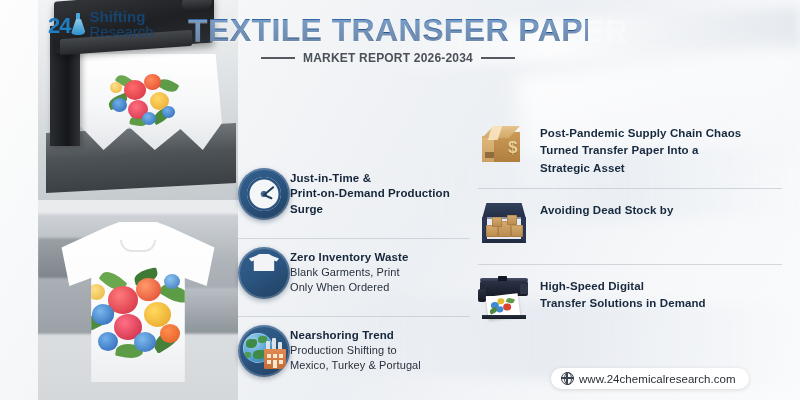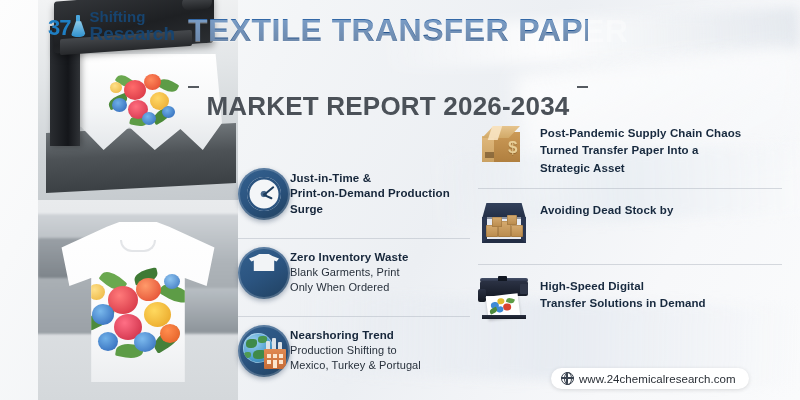--- a/index.html
+++ b/index.html
@@ -129,36 +129,36 @@
     background:#4aa6dd; border-radius:1px;
   }
   .flask-body {
     position:absolute; left:0; top:6px; width:16px; height:16px;
     background:linear-gradient(180deg,#8ecbe9,#2f90cd);
     clip-path:polygon(34% 0, 66% 0, 100% 100%, 0 100%);
     border-radius:0 0 6px 6px;
   }
   .logo-txt { display:flex; flex-direction:column; line-height:1.02; }
   .logo-l1 { font-size:15px; font-weight:bold; color:#17446f; }
-  .logo-l2 { font-size:19px; font-weight:bold; color:#17446f; }
+  .logo-l2 { font-size:15px; font-weight:normal; color:#17446f; }
 
   .title-block {
     position:absolute; left:188px; top:12px; width:400px; text-align:center;
   }
   .main-title {
     font-size:32px; font-weight:bold; letter-spacing:.4px;
     background:linear-gradient(180deg,#3b73b3 0%,#2a5b97 45%,#1b4273 100%);
     -webkit-background-clip:text; background-clip:text; color:transparent;
     text-shadow:0 1px 0 rgba(255,255,255,.35);
     white-space:nowrap;
   }
   .sub-row { display:flex; align-items:center; justify-content:center; gap:8px; margin-top:2px; }
   .sub-line { height:2px; width:34px; background:#555a60; }
   .sub-title {
-    font-size:26px; font-weight:bold; color:#4b5158; letter-spacing:.2px; white-space:nowrap;margin-top:40px;
+    font-size:12px; font-weight:bold; color:#4b5158; letter-spacing:.2px; white-space:nowrap;
   }
 
   
   .section-head { position:absolute; left:196px; top:100px; width:278px; text-align:center; }
   .sh-1 { font-size:13.5px; font-weight:bold; color:#1b4f8a; letter-spacing:.1px; }
   .sh-2 { font-size:11px; font-weight:bold; color:#2a5f96; margin-top:3px; letter-spacing:.2px; }
 
   
   .left-list { position:absolute; left:238px; top:160px; width:232px; }
   .lf-item { position:relative; display:flex; align-items:flex-start; height:78px; }
@@ -371,21 +371,21 @@
           <div class="petal" style="left:74px; top:54px; width:20px; height:19px; background:radial-gradient(circle at 38% 34%,#ff8d4e,#e05a22);"></div>
           <div class="petal" style="left:12px; top:62px; width:20px; height:19px; background:radial-gradient(circle at 38% 34%,#6fb0e8,#2a62b5);"></div>
           <div class="petal" style="left:2px;  top:14px; width:17px; height:16px; background:radial-gradient(circle at 38% 34%,#ffe08a,#eab33c);"></div>
           <div class="petal" style="left:78px; top:4px;  width:16px; height:15px; background:radial-gradient(circle at 38% 34%,#8ec4f0,#3a73bd);"></div>
         </div>
       </div>
     </div>
   </div>
 
   <div class="logo">
-    <span class="logo-24">37</span>
+    <span class="logo-24">24</span>
     <span class="flask">
       <span class="flask-neck"></span>
         <span class="flask-body"></span>
     </span>
     <span class="logo-txt">
       <span class="logo-l1">Shifting</span>
       <span class="logo-l2">Research</span>
     </span>
   </div>
 

